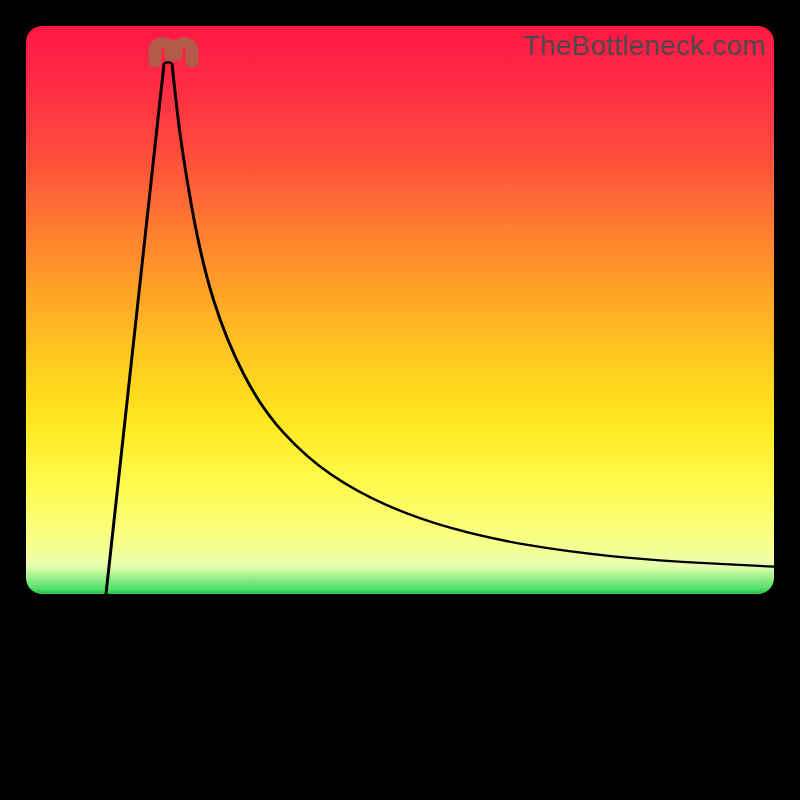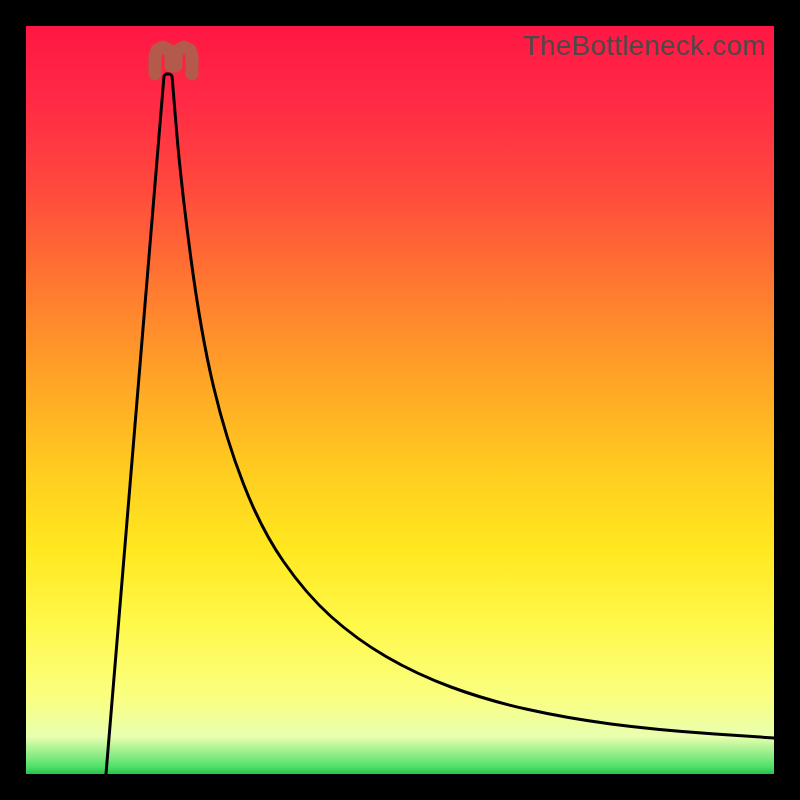--- a/index.html
+++ b/index.html
@@ -15,22 +15,23 @@
     height: 800px;
     background: #000;
     position: relative;
     box-sizing: border-box;
   }
   .plot {
     position: absolute;
     left: 26px;
     top: 26px;
     width: 748px;
-    height: 748px;
+    height: 568px;
     overflow: hidden;
+    border-radius: 16px;
   }
   .gradient {
     position: absolute;
     left: 0;
     top: 0;
     width: 100%;
     height: 100%;
     background: linear-gradient(
       to bottom,
       #ff1744 0%,

